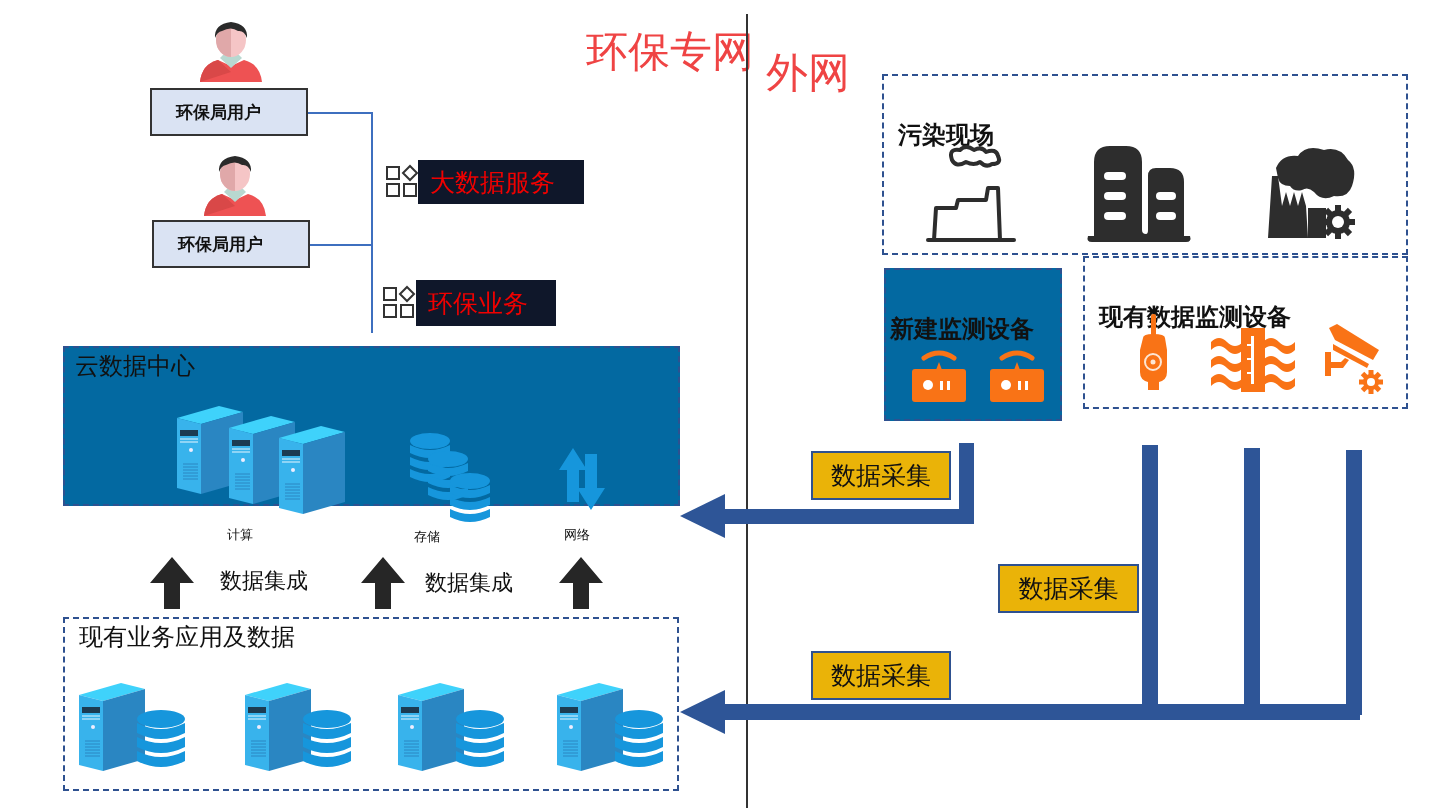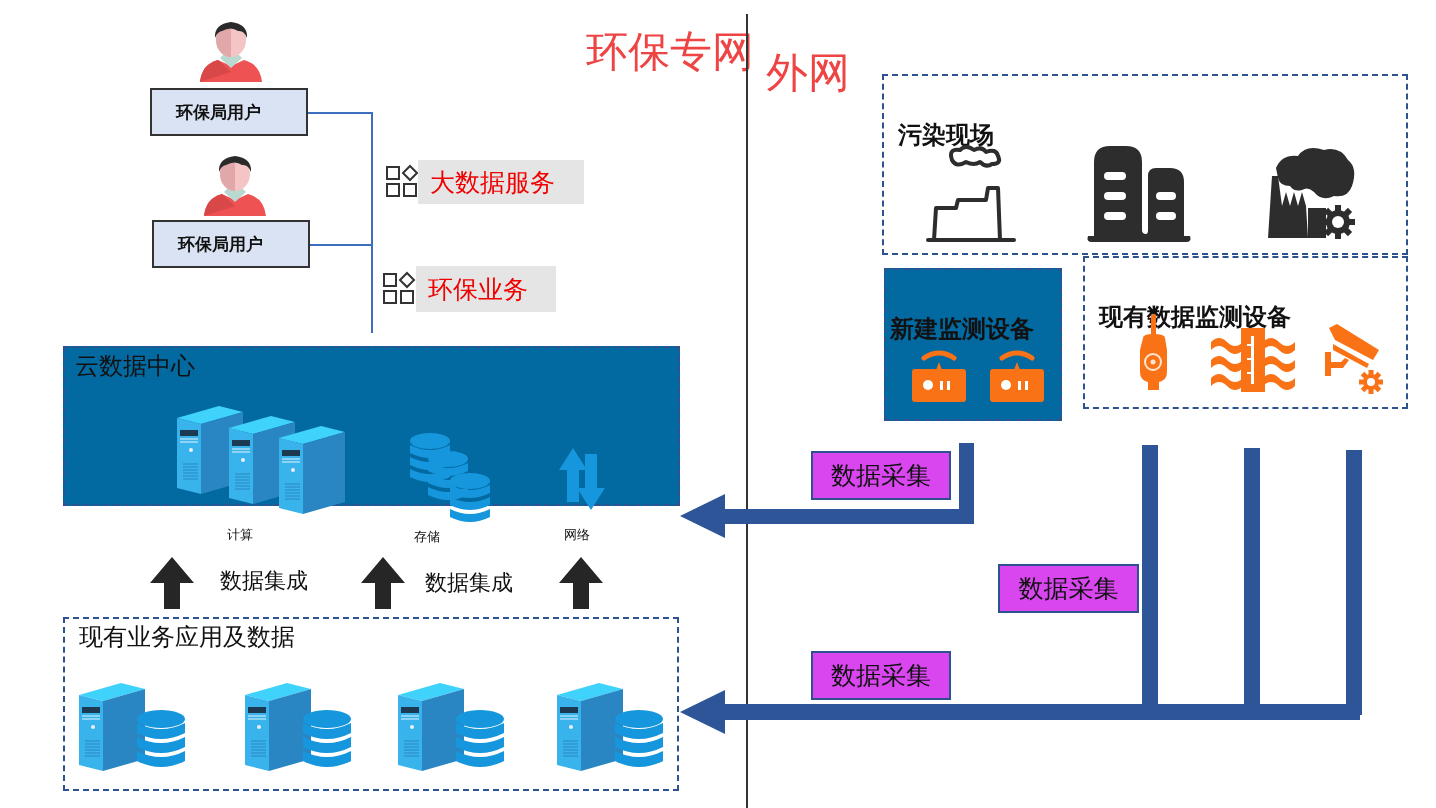--- a/index.html
+++ b/index.html
@@ -2,28 +2,28 @@
 <html><head>
 <meta charset="utf-8">
 <style>
   html,body{margin:0;padding:0;background:#ffffff;}
   body{width:1436px;height:808px;position:relative;overflow:hidden;font-family:"DejaVu Sans","Liberation Sans",sans-serif;color:#111;}
   .abs{position:absolute;}
   .zone-title{font-size:42px;color:#ef4444;white-space:nowrap;}
   .divider{left:746px;top:14px;width:2px;height:794px;background:#333;}
   .user-box{background:#dae3f3;border:2px solid #333;font-weight:bold;font-size:17px;display:flex;align-items:center;padding-left:24px;box-sizing:border-box;}
   .svc{display:flex;align-items:center;}
-  .svc-label{background:#e5e5e5;color:#f00000;font-size:25px;padding:6px 12px;height:44px;display:flex;align-items:center;box-sizing:border-box;}
+  .svc-label{background:#0f172a;color:#f00000;font-size:25px;padding:6px 12px;height:44px;display:flex;align-items:center;box-sizing:border-box;}
   .dashed{border:2px dashed #2e5190;box-sizing:border-box;}
   .green{background:#0369a1;}
   .box-title{font-size:24px;color:#111;white-space:nowrap;}
   .box-title-bold{font-size:24px;color:#111;white-space:nowrap;font-weight:bold;margin-top:39px;}
   .caption{font-size:13px;color:#111;}
   .flow-label{font-size:22px;color:#111;white-space:nowrap;}
-  .collect-box{background:#d946ef;border:2px solid #2e5190;box-sizing:border-box;font-size:25px;display:flex;align-items:center;justify-content:center;white-space:nowrap;}
+  .collect-box{background:#eab308;border:2px solid #2e5190;box-sizing:border-box;font-size:25px;display:flex;align-items:center;justify-content:center;white-space:nowrap;}
   svg{overflow:visible;}
 </style>
 </head>
 <body>
 
 <div class="abs zone-title" style="left:586px;top:24px;">环保专网</div>
 <div class="abs zone-title" style="left:766px;top:24px;margin-top:21px;">外网</div>
 <div class="abs divider"></div>
 
 <svg class="abs" style="left:0;top:0;" width="1436" height="808">
@@ -64,21 +64,21 @@
         <g fill="none" stroke="#333" stroke-width="2">
           <rect x="1" y="1" width="12" height="12"></rect>
           <rect x="1" y="18" width="12" height="12"></rect>
           <rect x="18" y="18" width="12" height="12"></rect>
           <path d="M24 0 L31 7 L24 14 L17 7 Z"></path>
         </g>
       </svg>
   </span>
   <span class="svc-label" style="width:166px;">大数据服务</span>
 </div>
-<div class="abs svc" style="left:383px;top:266px;">
+<div class="abs svc" style="left:383px;top:280px;">
   <span style="width:33px;height:46px;display:flex;align-items:center;">
     <svg width="32" height="32" viewBox="0 0 32 32">
         <g fill="none" stroke="#333" stroke-width="2">
           <rect x="1" y="1" width="12" height="12"></rect>
           <rect x="1" y="18" width="12" height="12"></rect>
           <rect x="18" y="18" width="12" height="12"></rect>
           <path d="M24 0 L31 7 L24 14 L17 7 Z"></path>
         </g>
       </svg>
   </span>

